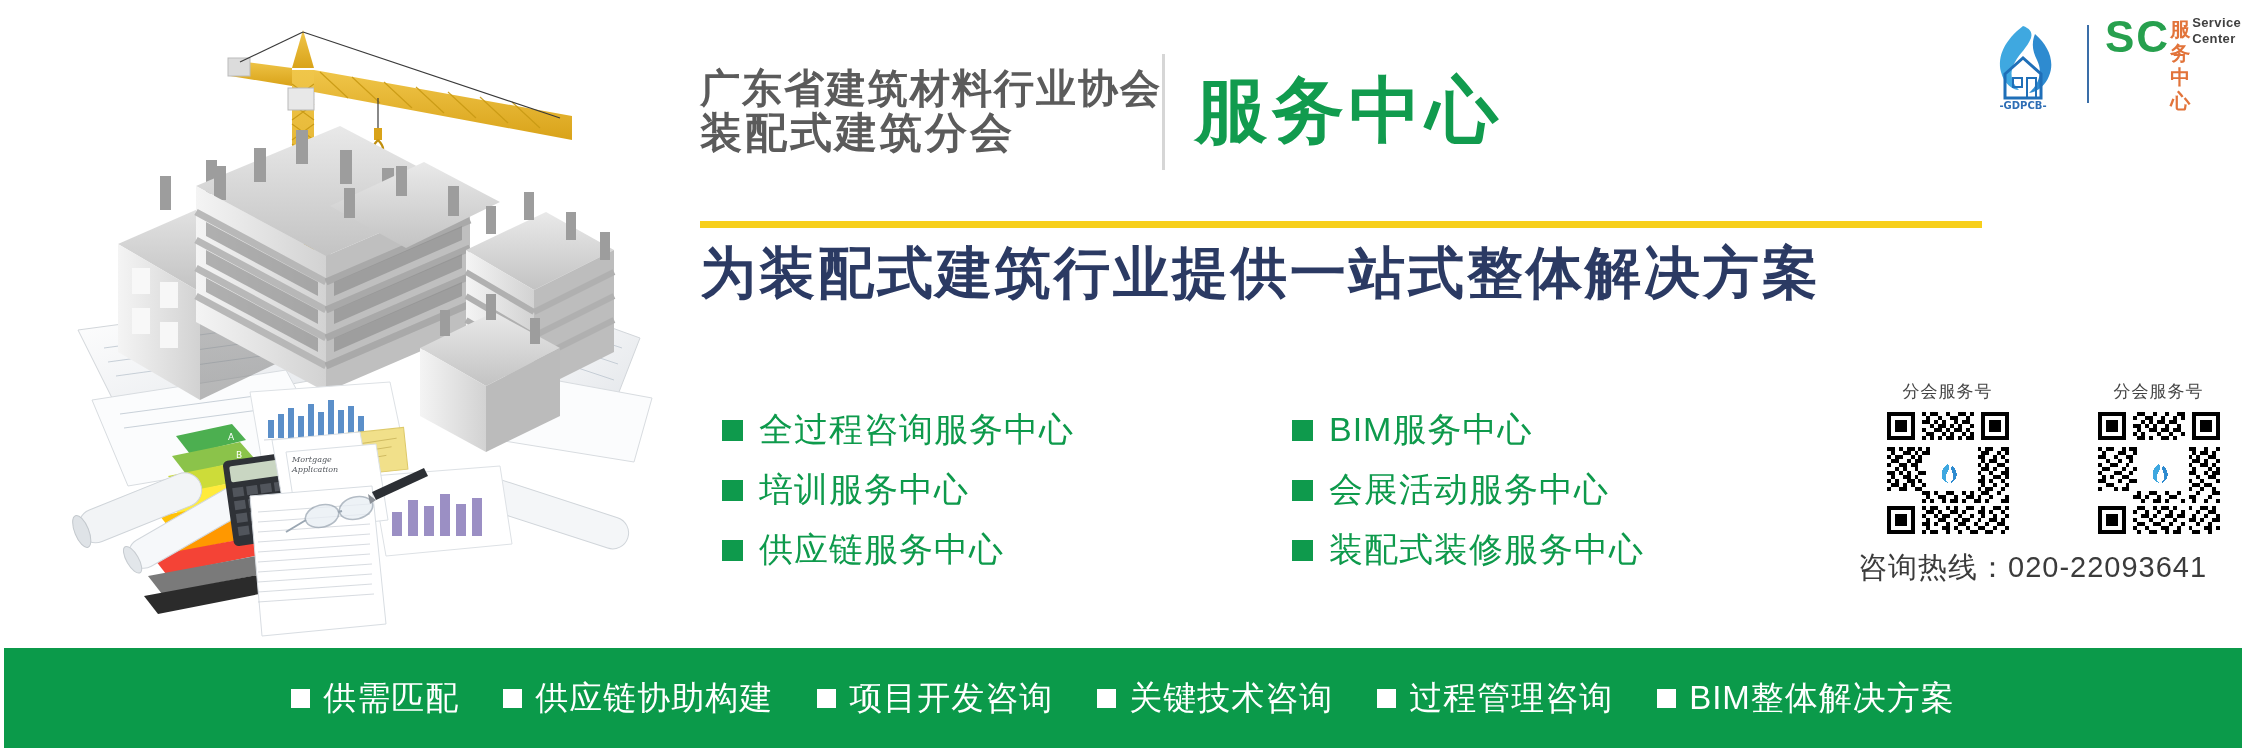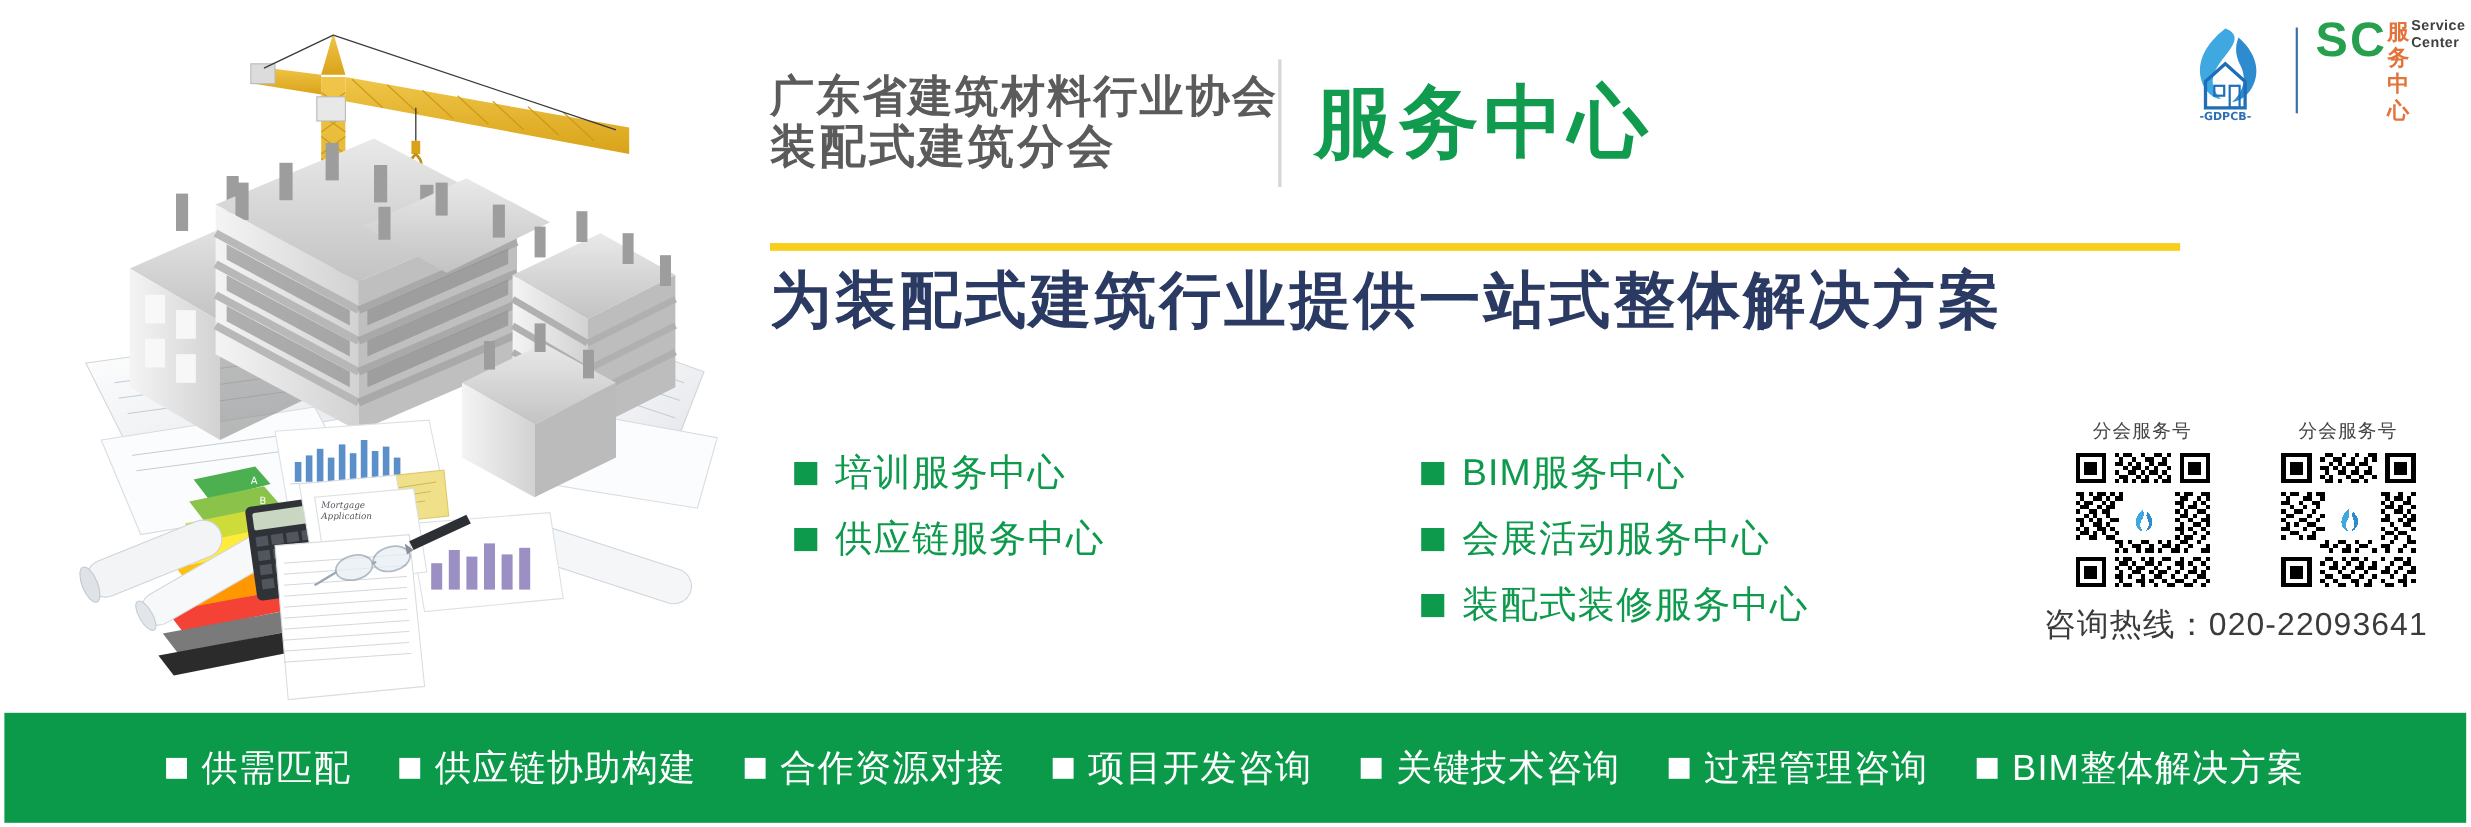--- a/index.html
+++ b/index.html
@@ -50,21 +50,21 @@
   .logo { position:absolute; left:1975px; top:14px; width:255px; height:100px; display:flex; align-items:center; }
   .logo-mark { width:96px; height:96px; flex:0 0 96px; }
   .logo-sep { width:2px; height:78px; background:#3a6ea8; margin:0 16px; flex:0 0 2px; }
   .logo-text { display:flex; flex-direction:row; justify-content:center; }
   .logo-sc { font-size:44px; font-weight:bold; color:#27A04E; letter-spacing:2px; line-height:0.98; }
   .logo-cn { font-size:20px; font-weight:bold; color:#E2743B; letter-spacing:2px; line-height:1.2; margin-top:2px; }
   .logo-en { font-size:13px; font-weight:bold; color:#404040; letter-spacing:0.4px; line-height:1.2; }
 
   
   .qr-block { position:absolute; left:1840px; top:380px; width:400px; height:200px; }
-  .qr-pair { display:flex; gap:32px; justify-content:flex-start; padding-left:30px; }
+  .qr-pair { display:flex; gap:56px; justify-content:flex-start; padding-left:30px; }
   .qr-one { width:155px; }
   .qr-cap { font-size:17px; color:#444; text-align:center; letter-spacing:1px; margin-bottom:5px; }
   .qr-img { width:130px; height:130px; margin:0 auto; position:relative; background:#fff; }
   .qr-img svg { display:block; }
   .hotline { position:absolute; left:18px; top:168px; font-size:29px; color:#3b3b3b; letter-spacing:1px; white-space:nowrap; }
 
   
   .bottom-bar {
     position:absolute; left:4px; top:648px; width:2238px; height:100px;
     background:#0B9A4A; display:flex; justify-content:center; gap:0;
@@ -372,20 +372,24 @@
     </div>
     <div class="title-divider"></div>
     <div class="title-service">服务中心</div>
   </div>
 
   <div class="rule-yellow"></div>
 
   <div class="subtitle">为装配式建筑行业提供一站式整体解决方案</div>
 
   <div class="svc-col left">
+    <div class="svc-item">
+      <span class="svc-bullet"></span>
+      <span class="svc-label">全过程咨询服务中心</span>
+    </div>
     <div class="svc-item">
       <span class="svc-bullet"></span>
       <span class="svc-label">培训服务中心</span>
     </div>
     <div class="svc-item">
       <span class="svc-bullet"></span>
       <span class="svc-label">供应链服务中心</span>
     </div>
   </div>
 
@@ -819,24 +823,20 @@
     <div class="bar-item">
       <span class="bar-bullet"></span>
       <span class="bar-label">供需匹配</span>
     </div>
     <div class="bar-item">
       <span class="bar-bullet"></span>
       <span class="bar-label">供应链协助构建</span>
     </div>
     <div class="bar-item">
       <span class="bar-bullet"></span>
-      <span class="bar-label">合作资源对接</span>
-    </div>
-    <div class="bar-item">
-      <span class="bar-bullet"></span>
       <span class="bar-label">项目开发咨询</span>
     </div>
     <div class="bar-item">
       <span class="bar-bullet"></span>
       <span class="bar-label">关键技术咨询</span>
     </div>
     <div class="bar-item">
       <span class="bar-bullet"></span>
       <span class="bar-label">过程管理咨询</span>
     </div>

